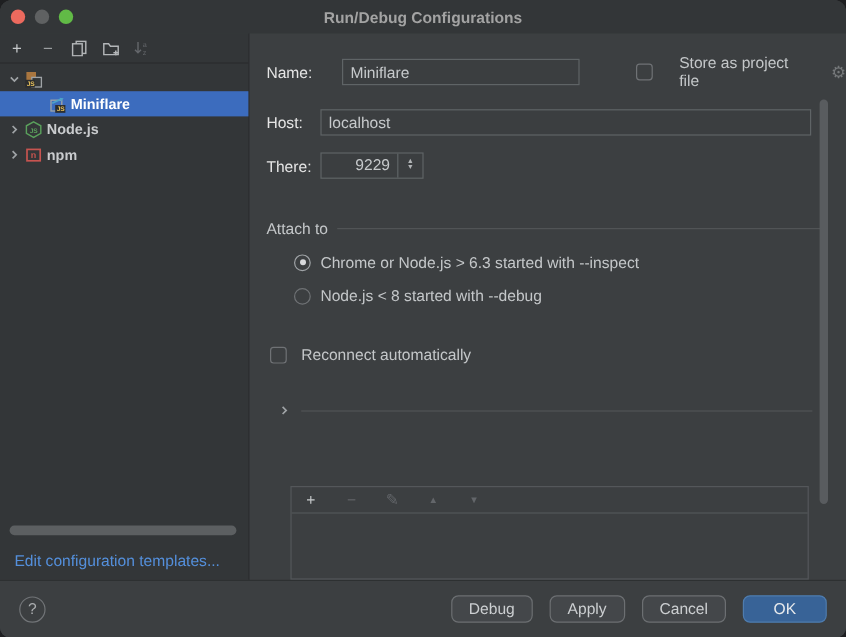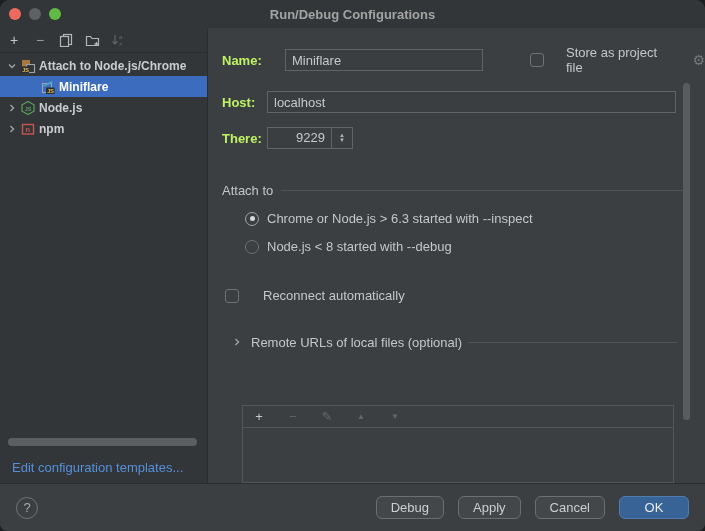--- a/index.html
+++ b/index.html
@@ -61,21 +61,21 @@
     position:absolute; left:8px; top:410px; width:189px; height:8px;
     background:#5c5f61; border-radius:4px; cursor:pointer;
   }
   .edit-link {
     position:absolute; left:12px; top:432px; font-size:13px;
     color:var(--link,#548fdb); cursor:pointer;
   }
 
   
   .main { position:relative; flex:1; background:var(--main-bg,#3c3f41); }
-  .flabel { position:absolute; color:#bef264;font-weight:bold; }
+  .flabel { position:absolute; color:#e5e5e5; }
   .tfield {
     position:absolute; height:22px; background:#3b3e40;
     border:1px solid #5f6466; color:#c6c9cb; font-family:"Liberation Sans",sans-serif;
     font-size:13px; padding:0 6px; outline:none;
   }
   #name-input { left:77px; top:21px; width:198px; }
   #host-input { left:59px; top:63px;  width:409px; }
 
   .store-wrap { position:absolute; left:322px; top:22px; height:20px; display:flex; align-items:center; gap:22px; }
   .cbox {
@@ -101,21 +101,21 @@
 
   .radio-row { position:absolute; left:37px; display:flex; align-items:center; gap:8px; cursor:pointer; }
   #radio-inspect { top:183px; }
   #radio-debug   { top:211px; }
   .rcircle { width:14px; height:14px; border-radius:50%; border:1.5px solid #6f7275; flex:none;
              display:flex; align-items:center; justify-content:center; }
   .radio-row.on .rcircle { border-color:#9fa3a6; }
   .rdot { width:5px; height:5px; border-radius:50%; background:#d8dadc; display:none; }
   .radio-row.on .rdot { display:block; }
 
-  .check-row { position:absolute; left:17px; display:flex; align-items:center; gap:24px; cursor:pointer; }
+  .check-row { position:absolute; left:17px; display:flex; align-items:center; gap:12px; cursor:pointer; }
   #reconnect-row { top:260px; }
 
   .panel {
     position:absolute; left:34px; right:31px; top:377px; bottom:0;
     border:1px solid #54575a;
   }
   .panel-toolbar {
     height:22px; border-bottom:1px solid #54575a;
     display:flex; align-items:center; padding-left:8px; gap:18px;
   }
@@ -207,21 +207,20 @@
               </svg>
           </span>
           <span class="ticon">
             <svg width="16" height="16" viewBox="0 0 16 16">
               <rect x="2" y="2" width="8" height="8" fill="#a9763f"></rect>
               <rect x="6.5" y="6.5" width="8" height="8" fill="#333638" stroke="#9fa3a6" stroke-width="1.1"></rect>
               <rect x="1" y="8.5" width="8" height="6.5" fill="#2b2d2f"></rect>
               <text x="2.2" y="13.8" font-size="5.5" font-weight="bold" fill="#e7c05c" font-family="Liberation Sans, sans-serif">JS</text>
             </svg>
           </span>
-          <span class="tlabel">Attach to Node.js/Chrome</span>
         </div>
 
         <div class="tree-row child selected">
           <span class="chev none"></span>
           <span class="ticon">
             <svg width="16" height="16" viewBox="0 0 16 16">
               <rect x="2.5" y="4.5" width="9" height="9" fill="none" stroke="#9fa3a6" stroke-width="1.1"></rect>
               <path d="M3.5 7 L11 3.5" stroke="#4da3c8" stroke-width="1.5" fill="none"></path>
               <path d="M9.5 2.5 L13 2.8 L11 5.5 z" fill="#4da3c8"></path>
               <rect x="6" y="8.5" width="8.5" height="6.5" fill="#2b2d2f"></rect>
@@ -309,21 +308,20 @@
         <span class="cbox"></span>
         <span>Reconnect automatically</span>
       </div>
 
       <div class="sect" id="sect-remote">
         <span class="chev">
           <svg width="10" height="10" viewBox="0 0 10 10">
               <path d="M3.5 2 L6.5 5 L3.5 8" fill="none" stroke="#9fa3a6" stroke-width="1.4"></path>
             </svg>
         </span>
-        <span>Remote URLs of local files (optional)</span>
         <span class="sep-line"></span>
       </div>
 
 
       <div class="panel">
         <div class="panel-toolbar">
           <span class="tb-btn">
             <span class="tb-glyph g-bright">+</span>
           </span>
           <span class="tb-btn">

